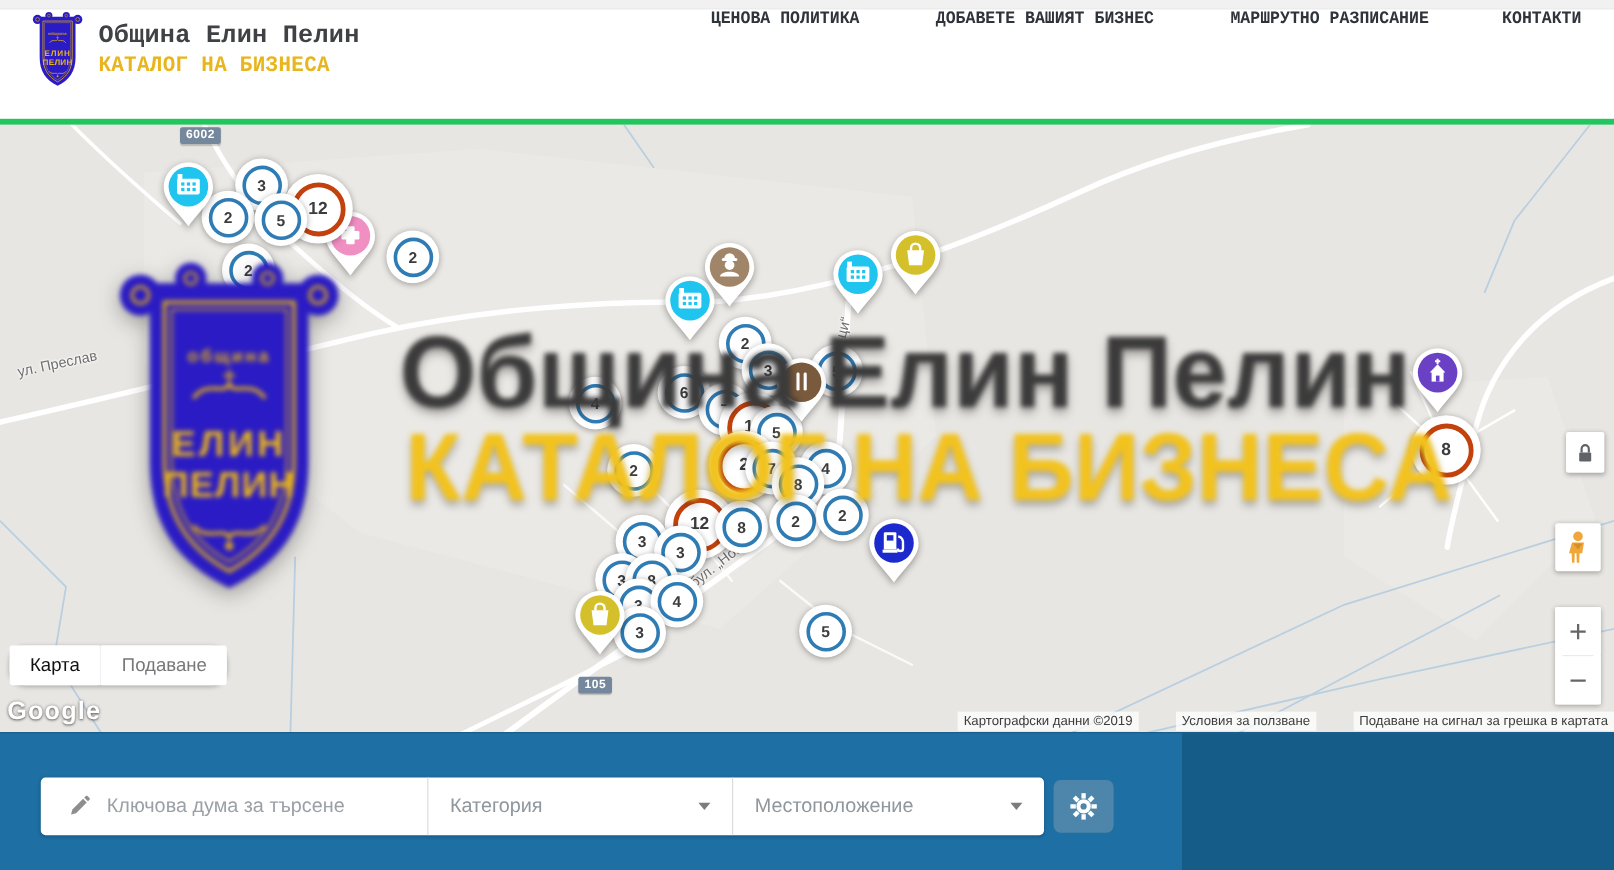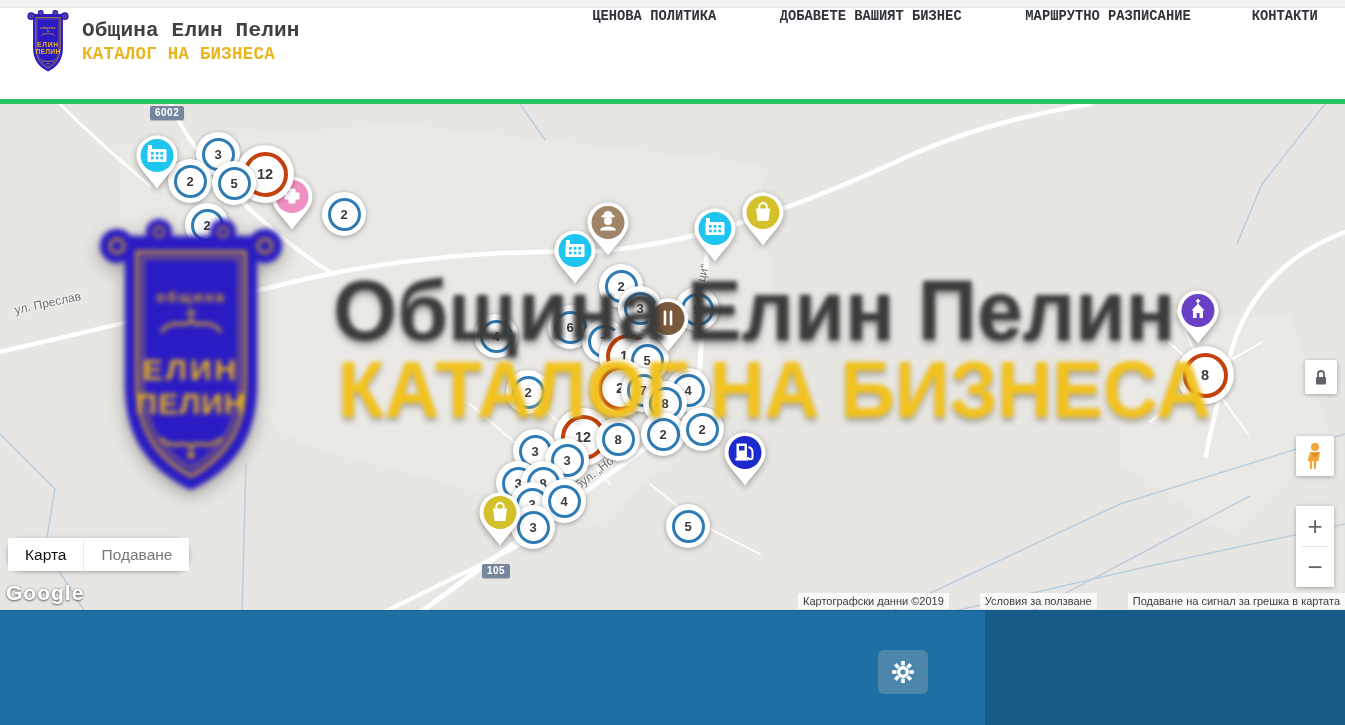--- a/index.html
+++ b/index.html
@@ -368,20 +368,37 @@
     <div class="zoomctl">
       <button>+</button>
       <div class="zdiv"></div>
       <button>−</button>
     </div>
   </div>
 
   <div class="searchbar">
     <div class="dark-panel"></div>
 
+    <div class="form">
+      <div class="fld keyword">
+        <svg width="20" height="20" viewBox="0 0 20 20">
+          <path d="M3.2 16.8 L4.3 12.6 L13.2 3.7 L16.3 6.8 L7.4 15.7 Z" fill="#8e8e8e"></path>
+          <path d="M14.2 2.7 L17.3 5.8 L18.6 4.5 C19 4.1 19 3.5 18.6 3.1 L16.9 1.4 C16.5 1 15.9 1 15.5 1.4 Z" fill="#8e8e8e"></path>
+        </svg>
+        <input type="text" placeholder="Ключова дума за търсене" style="">
+      </div>
+      <div class="fld select cat">
+        <span class="ph">Категория</span>
+        <span class="caret"></span>
+      </div>
+      <div class="fld select loc">
+        <span class="ph">Местоположение</span>
+        <span class="caret"></span>
+      </div>
+    </div>
 
     <button class="gear-btn">
       <svg width="24" height="24" viewBox="-12 -12 24 24">
         <g fill="#ffffff">
           <circle r="6"></circle>
           <rect x="-1.8" y="-11" width="3.6" height="4.5"></rect>
           <rect x="-1.8" y="-11" width="3.6" height="4.5" transform="rotate(45)"></rect>
           <rect x="-1.8" y="-11" width="3.6" height="4.5" transform="rotate(90)"></rect>
           <rect x="-1.8" y="-11" width="3.6" height="4.5" transform="rotate(135)"></rect>
           <rect x="-1.8" y="-11" width="3.6" height="4.5" transform="rotate(180)"></rect>

